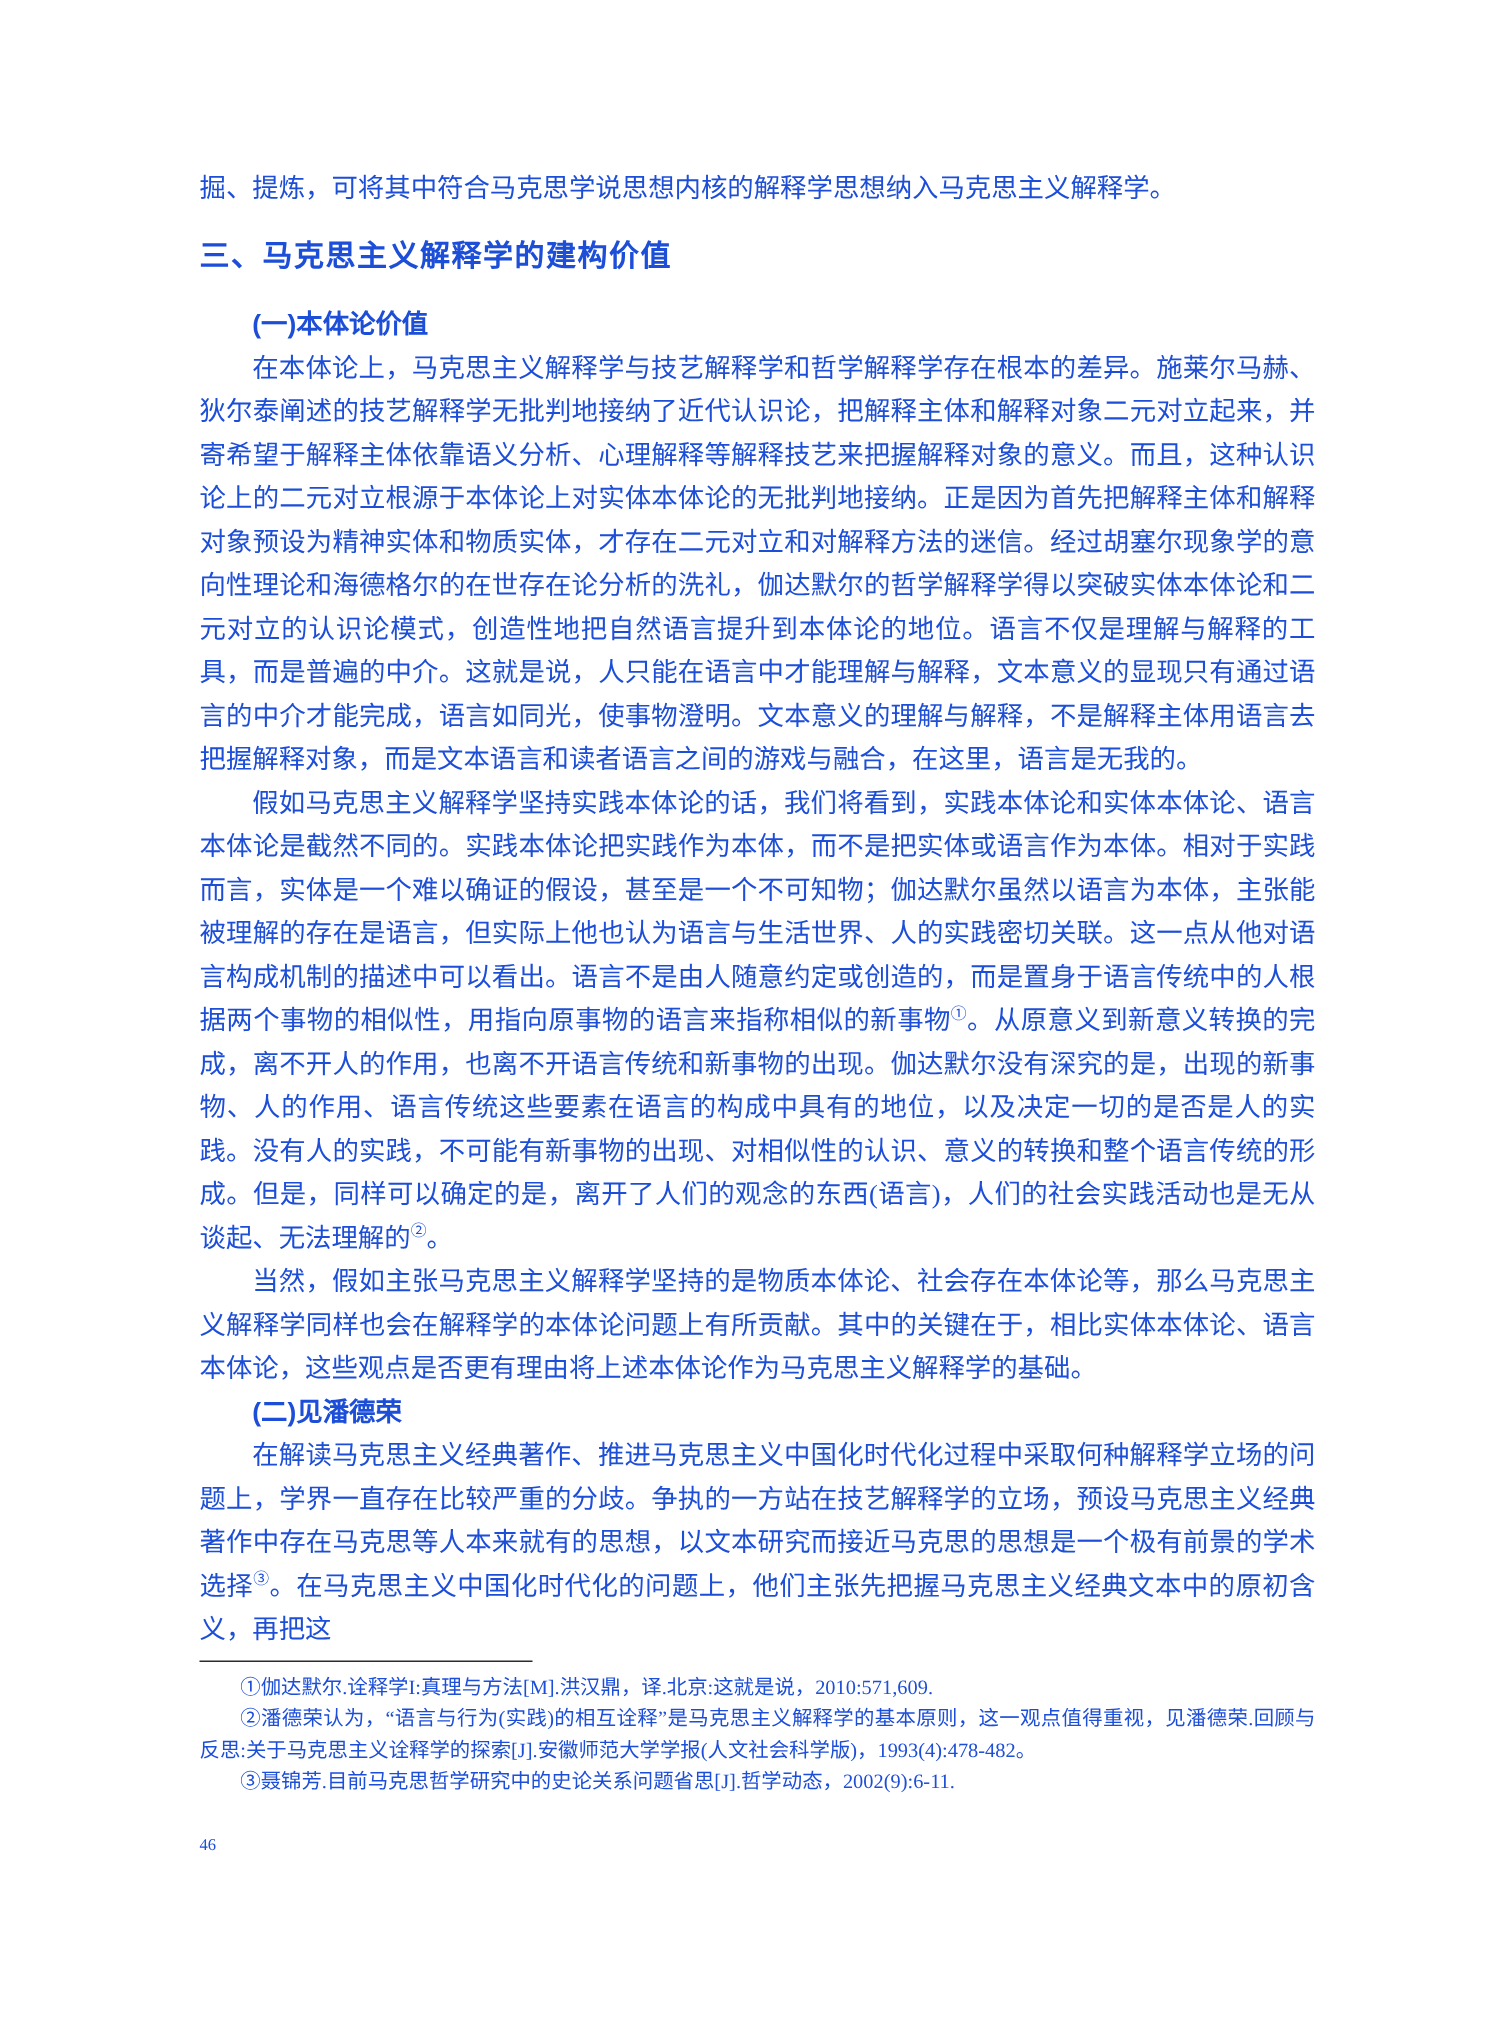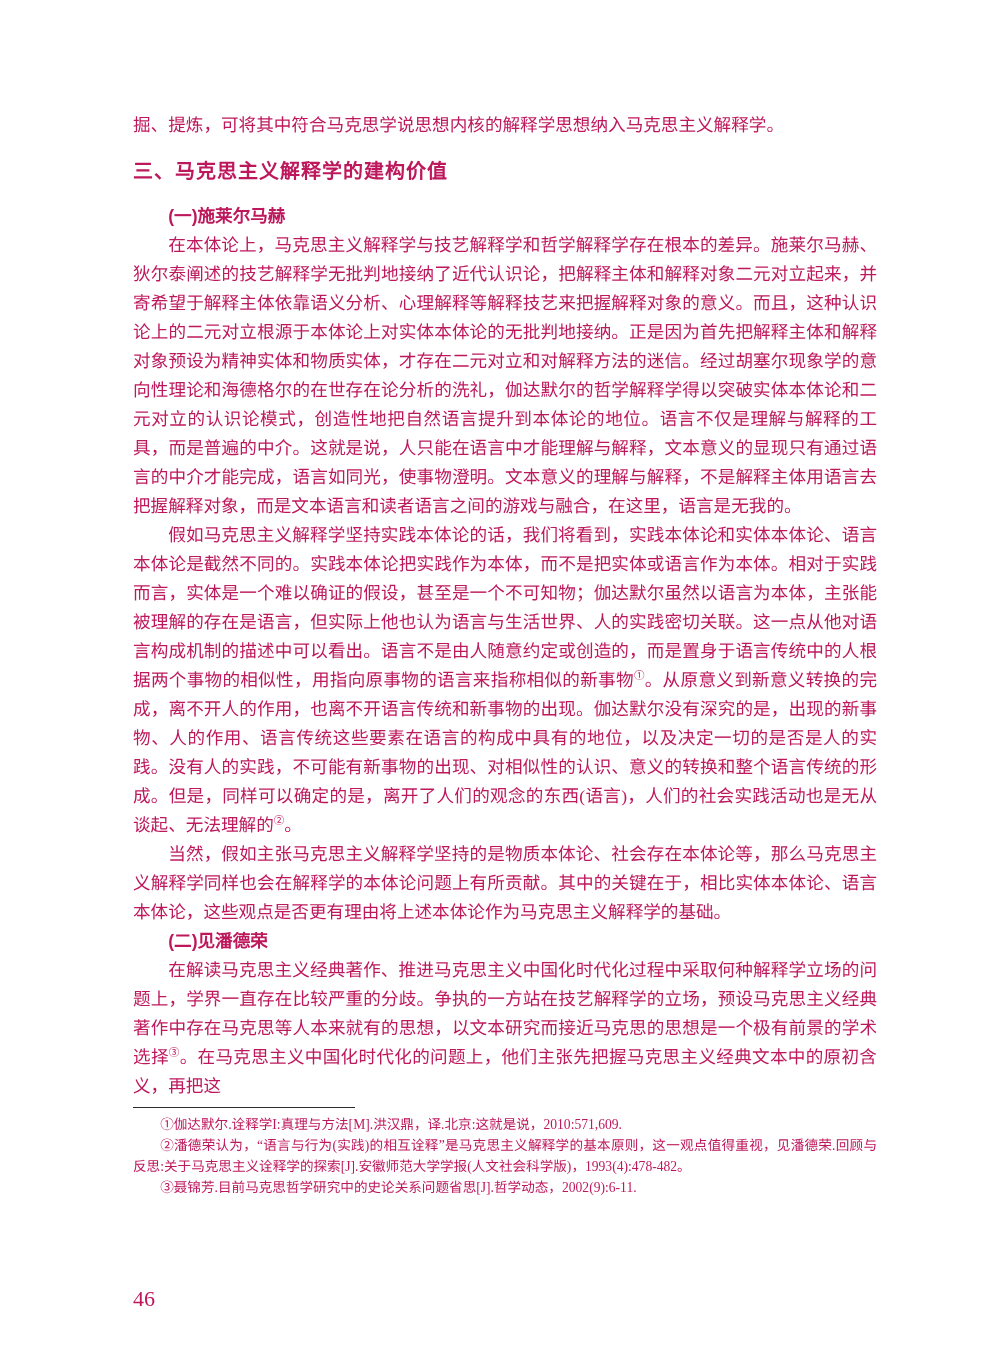--- a/index.html
+++ b/index.html
@@ -5,21 +5,21 @@
   html, body {
     margin: 0;
     padding: 0;
     background: #ffffff;
   }
   .page {
     position: relative;
     width: 1000px;
     height: 1347px;
     background: #ffffff;
-    color: #be185d;
+    color: #1d4ed8;
     font-family: "Liberation Serif", "DejaVu Serif", serif;
     overflow: hidden;
   }
   .content {
     position: absolute;
     left: 133px;
     top: 111px;
     width: 744px;
     font-size: 17.6px;
     line-height: 29px;
@@ -66,37 +66,37 @@
     line-height: 21px;
   }
   .footnote {
     margin: 0;
     text-indent: 2em;
     text-align: justify;
   }
   .page-number {
     position: absolute;
     left: 133px;
-    top: 1289px;
-    font-size: 22px;
+    top: 1220px;
+    font-size: 11px;
     line-height: 20px;
   }
 </style>
 </head>
 <body>
 
 <div class="page">
   <div class="content">
 
     <p class="para lead">掘、提炼，可将其中符合马克思学说思想内核的解释学思想纳入马克思主义解释学。</p>
 
     <h2 class="section-heading">三、马克思主义解释学的建构价值</h2>
 
 
-    <h3 class="subheading">(一)施莱尔马赫</h3>
+    <h3 class="subheading">(一)本体论价值</h3>
 
     <p class="para">在本体论上，马克思主义解释学与技艺解释学和哲学解释学存在根本的差异。施莱尔马赫、狄尔泰阐述的技艺解释学无批判地接纳了近代认识论，把解释主体和解释对象二元对立起来，并寄希望于解释主体依靠语义分析、心理解释等解释技艺来把握解释对象的意义。而且，这种认识论上的二元对立根源于本体论上对实体本体论的无批判地接纳。正是因为首先把解释主体和解释对象预设为精神实体和物质实体，才存在二元对立和对解释方法的迷信。经过胡塞尔现象学的意向性理论和海德格尔的在世存在论分析的洗礼，伽达默尔的哲学解释学得以突破实体本体论和二元对立的认识论模式，创造性地把自然语言提升到本体论的地位。语言不仅是理解与解释的工具，而是普遍的中介。这就是说，人只能在语言中才能理解与解释，文本意义的显现只有通过语言的中介才能完成，语言如同光，使事物澄明。文本意义的理解与解释，不是解释主体用语言去把握解释对象，而是文本语言和读者语言之间的游戏与融合，在这里，语言是无我的。</p>
 
     <p class="para">假如马克思主义解释学坚持实践本体论的话，我们将看到，实践本体论和实体本体论、语言本体论是截然不同的。实践本体论把实践作为本体，而不是把实体或语言作为本体。相对于实践而言，实体是一个难以确证的假设，甚至是一个不可知物；伽达默尔虽然以语言为本体，主张能被理解的存在是语言，但实际上他也认为语言与生活世界、人的实践密切关联。这一点从他对语言构成机制的描述中可以看出。语言不是由人随意约定或创造的，而是置身于语言传统中的人根据两个事物的相似性，用指向原事物的语言来指称相似的新事物<sup class="fnref">①</sup>。从原意义到新意义转换的完成，离不开人的作用，也离不开语言传统和新事物的出现。伽达默尔没有深究的是，出现的新事物、人的作用、语言传统这些要素在语言的构成中具有的地位，以及决定一切的是否是人的实践。没有人的实践，不可能有新事物的出现、对相似性的认识、意义的转换和整个语言传统的形成。但是，同样可以确定的是，离开了人们的观念的东西(语言)，人们的社会实践活动也是无从谈起、无法理解的<sup class="fnref">②</sup>。</p>
 
     <p class="para">当然，假如主张马克思主义解释学坚持的是物质本体论、社会存在本体论等，那么马克思主义解释学同样也会在解释学的本体论问题上有所贡献。其中的关键在于，相比实体本体论、语言本体论，这些观点是否更有理由将上述本体论作为马克思主义解释学的基础。</p>
 
     <h3 class="subheading">(二)见潘德荣</h3>
 
     <p class="para">在解读马克思主义经典著作、推进马克思主义中国化时代化过程中采取何种解释学立场的问题上，学界一直存在比较严重的分歧。争执的一方站在技艺解释学的立场，预设马克思主义经典著作中存在马克思等人本来就有的思想，以文本研究而接近马克思的思想是一个极有前景的学术选择<sup class="fnref">③</sup>。在马克思主义中国化时代化的问题上，他们主张先把握马克思主义经典文本中的原初含义，再把这</p>

